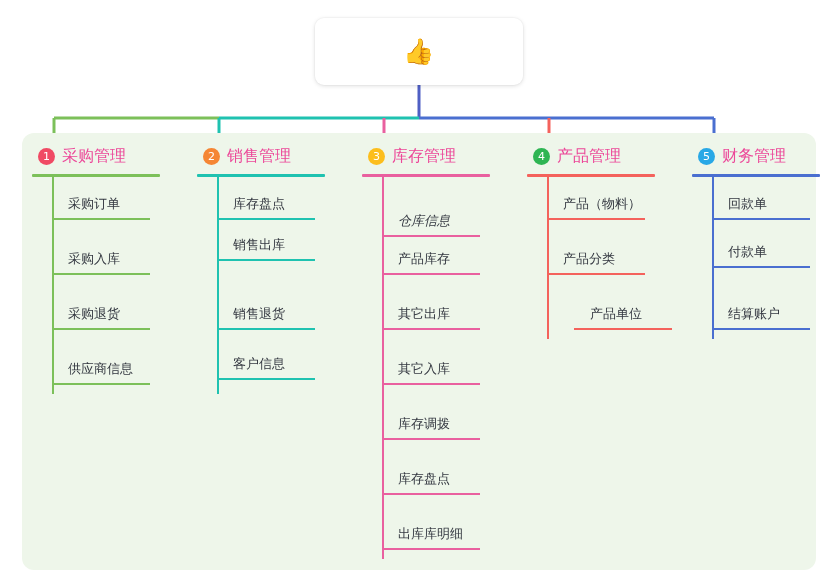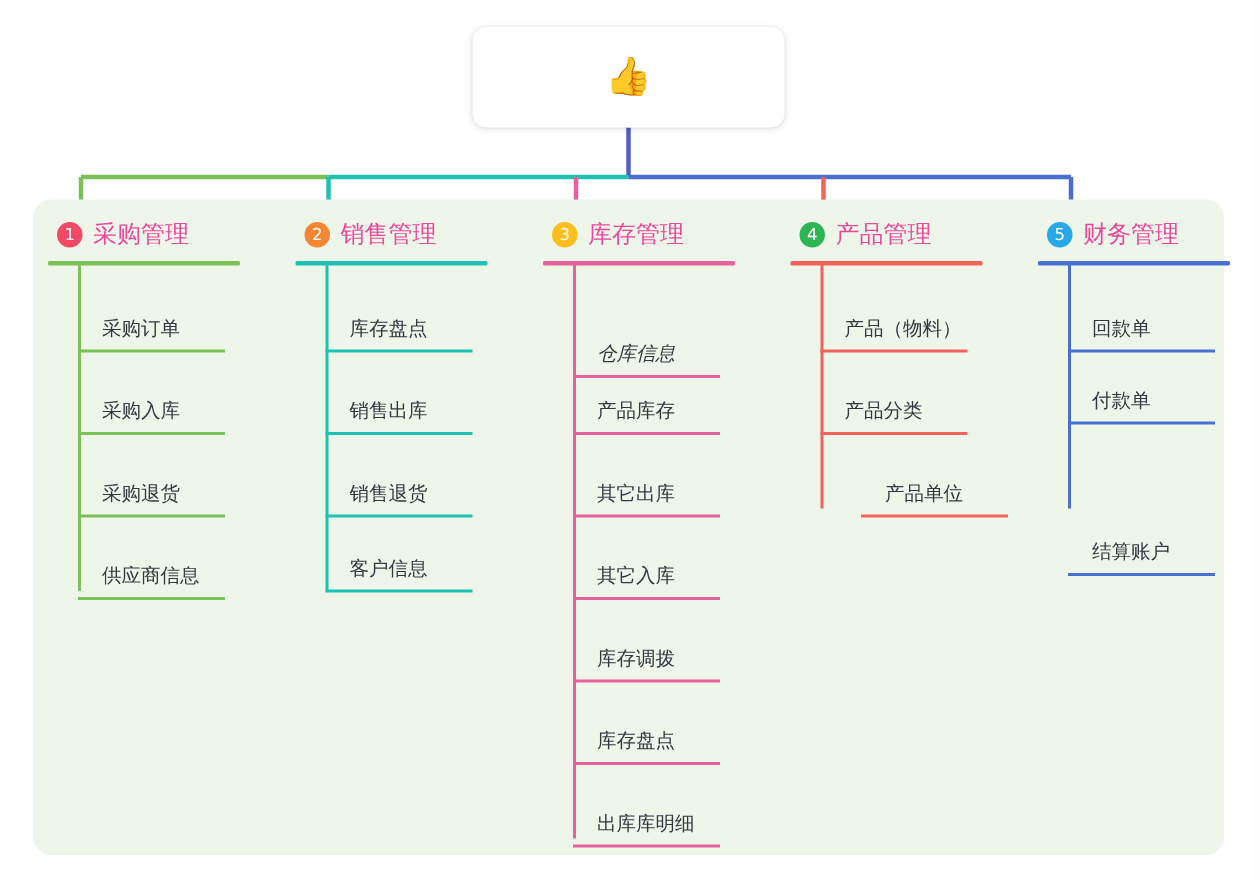--- a/index.html
+++ b/index.html
@@ -128,21 +128,21 @@
   .spine {
     position: absolute;
     left: 20px;
     top: 0;
     width: 2px;
   }
   .leaf {
     position: absolute;
     left: 20px;
     width: 98px;
-    height: 61px;
+    height: 46px;
   }
   .leaf-label {
     position: absolute;
     left: 16px;
     bottom: 7px;
     font-size: 13px;
     color: #333740;
     white-space: nowrap;
   }
   .leaf-rule {
@@ -210,21 +210,21 @@
           <span class="badge" style="background: rgb(245, 134, 52);">2</span>
           <span class="col-title">销售管理</span>
         </div>
         <div class="head-rule" style="background: rgb(31, 194, 176);"></div>
         <div class="leaves">
           <div class="spine" style="background: rgb(31, 194, 176); height: 220px;"></div>
           <div class="leaf" style="top: 0px;">
             <span class="leaf-label">库存盘点</span>
             <div class="leaf-rule" style="background: rgb(31, 194, 176);"></div>
           </div>
-          <div class="leaf" style="top: 55px; text-align: right;">
+          <div class="leaf" style="top: 41px; text-align: right;">
             <span class="leaf-label">销售出库</span>
             <div class="leaf-rule" style="background: rgb(31, 194, 176);"></div>
           </div>
           <div class="leaf" style="top: 110px;">
             <span class="leaf-label">销售退货</span>
             <div class="leaf-rule" style="background: rgb(31, 194, 176);"></div>
           </div>
           <div class="leaf" style="top: 160px; text-align: right;">
             <span class="leaf-label">客户信息</span>
             <div class="leaf-rule" style="background: rgb(31, 194, 176);"></div>
@@ -300,21 +300,21 @@
         <div class="leaves">
           <div class="spine" style="background: rgb(74, 111, 208); height: 165px;"></div>
           <div class="leaf" style="top: 0px;">
             <span class="leaf-label">回款单</span>
             <div class="leaf-rule" style="background: rgb(74, 111, 208);"></div>
           </div>
           <div class="leaf" style="top: 48px;">
             <span class="leaf-label">付款单</span>
             <div class="leaf-rule" style="background: rgb(74, 111, 208);"></div>
           </div>
-          <div class="leaf" style="top: 110px; margin-top: 39px;">
+          <div class="leaf" style="top: 110px;">
             <span class="leaf-label">结算账户</span>
             <div class="leaf-rule" style="background: rgb(74, 111, 208);"></div>
           </div>
         </div>
       </div>
     </div>
 
 </div>
 
 </body></html>

